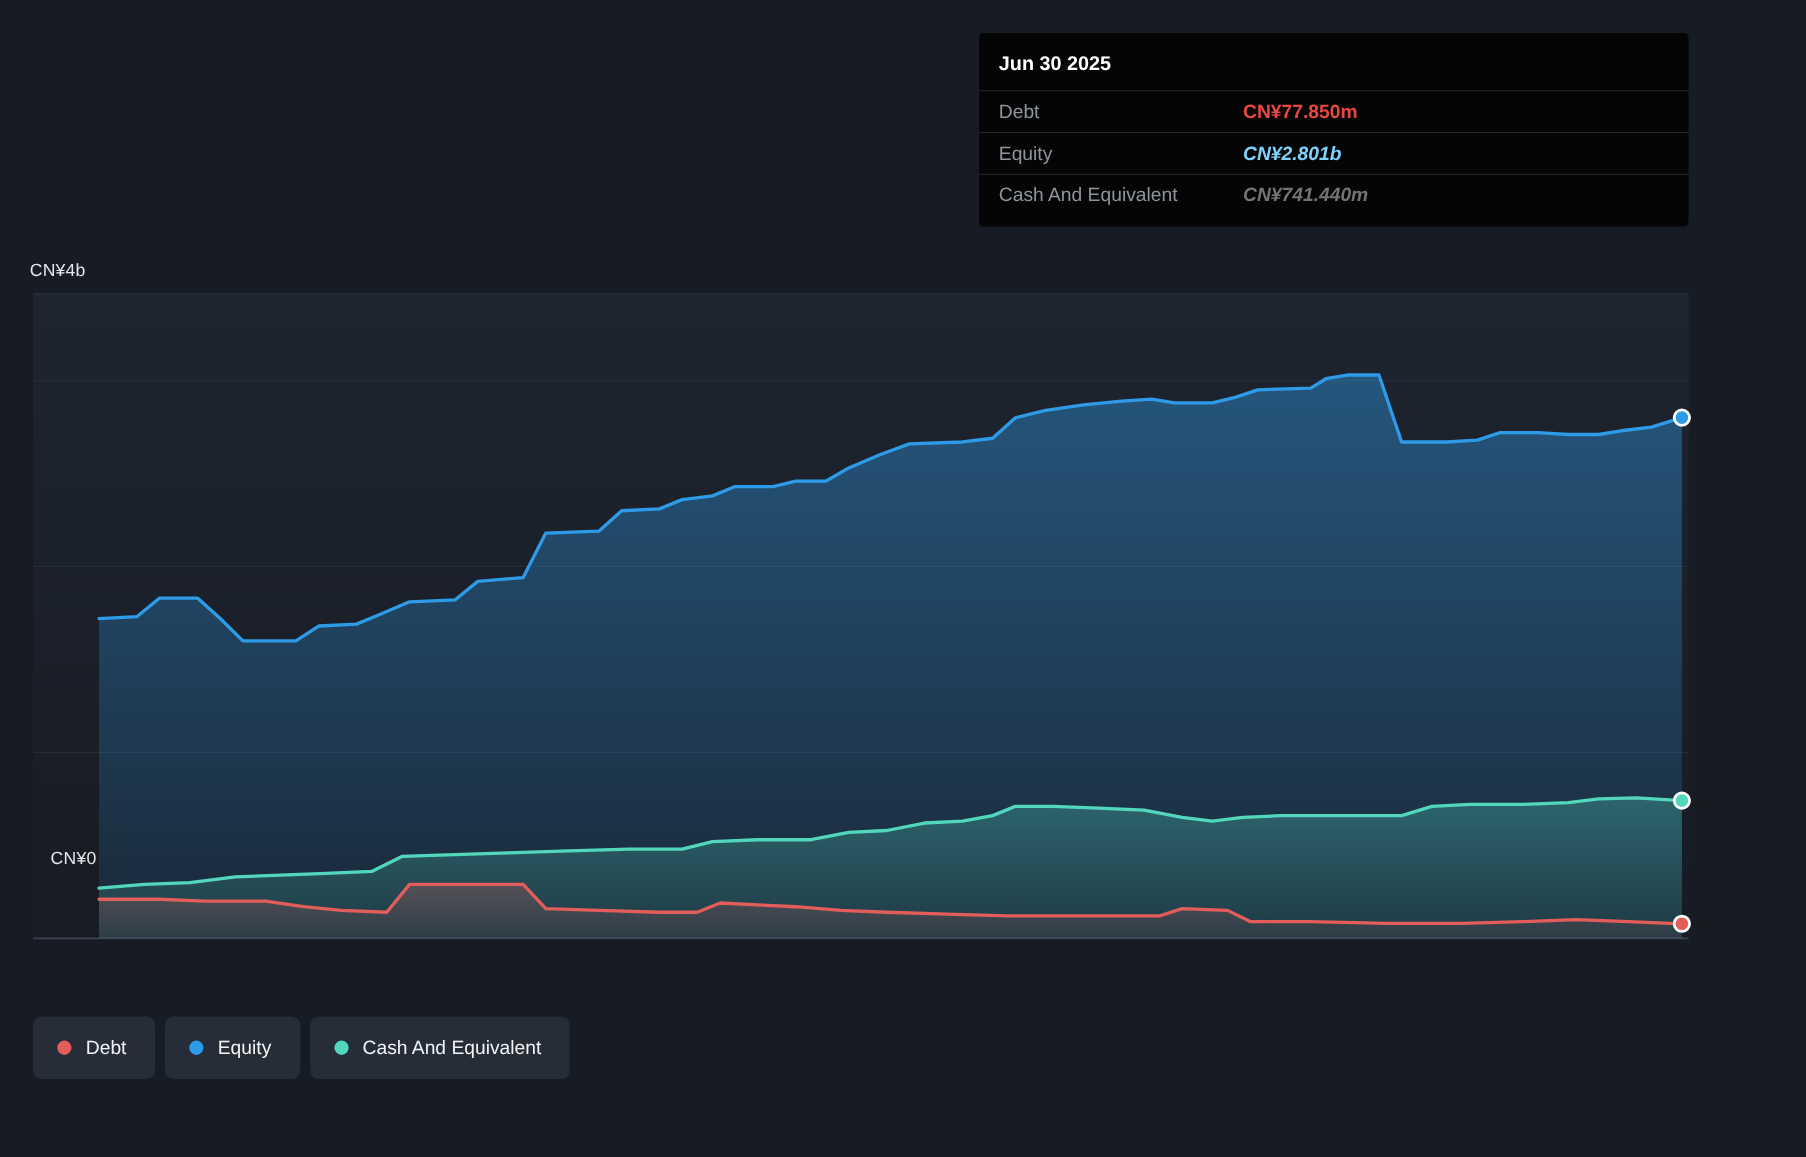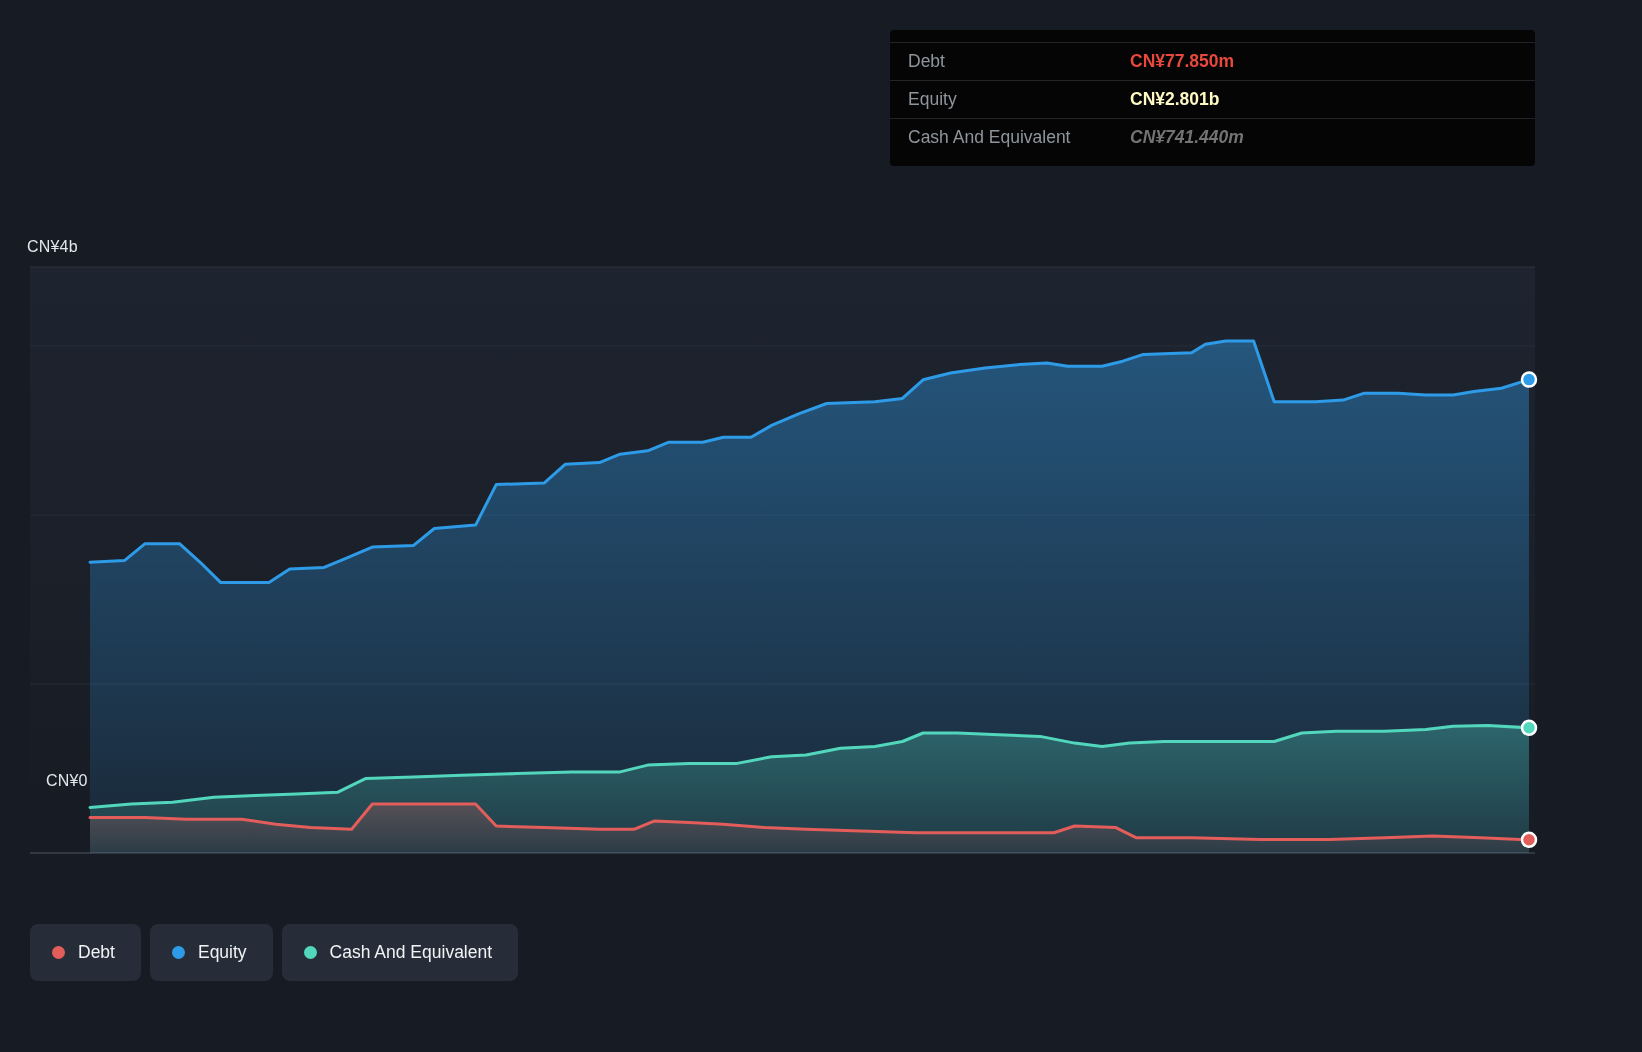--- a/index.html
+++ b/index.html
@@ -30,21 +30,21 @@
     background: #050505; border-radius: 4px;
     padding: 12px 0 10px 0;
     color: #8f959c;
   }
   .tt-title { color: #ffffff; font-size: 18px; font-weight: 700; padding: 6px 18px 13px 18px; }
   .tt-row { display: flex; align-items: baseline; padding: 8px 18px; font-size: 17.5px; border-top: 1px solid #242428; }
   .tt-row.no-line { border-top: none; }
   .tt-label { width: 222px; flex: none; color: #8f959c; }
   .tt-value { font-weight: 600; text-align: right; }
   .v-debt   { color: #e8483e; }
-  .v-equity { color: #fef9c3; }
+  .v-equity { color: #7dd3fc; font-style: italic; }
   .v-cash   { color: #737373; font-style: italic; }
   .tt-ratio-pct { color: #ffffff; font-weight: 700; margin-right: 7px; }
   .tt-ratio-label { color: #8f959c; font-weight: 400; }
 
   
   .legend { position: absolute; left: 30px; top: 924px; display: flex; gap: 9px; }
   .legend-pill {
     display: flex; align-items: center; gap: 13px;
     background: #262d38; border-radius: 8px;
     height: 57px; padding: 0 26px 0 22px;
@@ -91,20 +91,21 @@
       <circle cx="1529.0" cy="379.6" r="7" fill="#2e9be8" stroke="#ffffff" stroke-width="2.5"></circle>
       <circle cx="1529.0" cy="727.8" r="7" fill="#52d7bd" stroke="#ffffff" stroke-width="2.5"></circle>
       <circle cx="1529.0" cy="839.8" r="7" fill="#e35d5b" stroke="#ffffff" stroke-width="2.5"></circle>
     </svg>
 
   <div class="y-label top">CN¥4b</div>
   <div class="y-label bottom">CN¥0</div>
 
 
   <div class="tooltip">
+    <div class="tt-title">Jun 30 2025</div>
     <div class="tt-row">
       <span class="tt-label">Debt</span>
       <span class="tt-value v-debt">CN¥77.850m</span>
     </div>
     <div class="tt-row">
       <span class="tt-label">Equity</span>
       <span class="tt-value v-equity">CN¥2.801b</span>
     </div>
     <div class="tt-row">
       <span class="tt-label">Cash And Equivalent</span>

